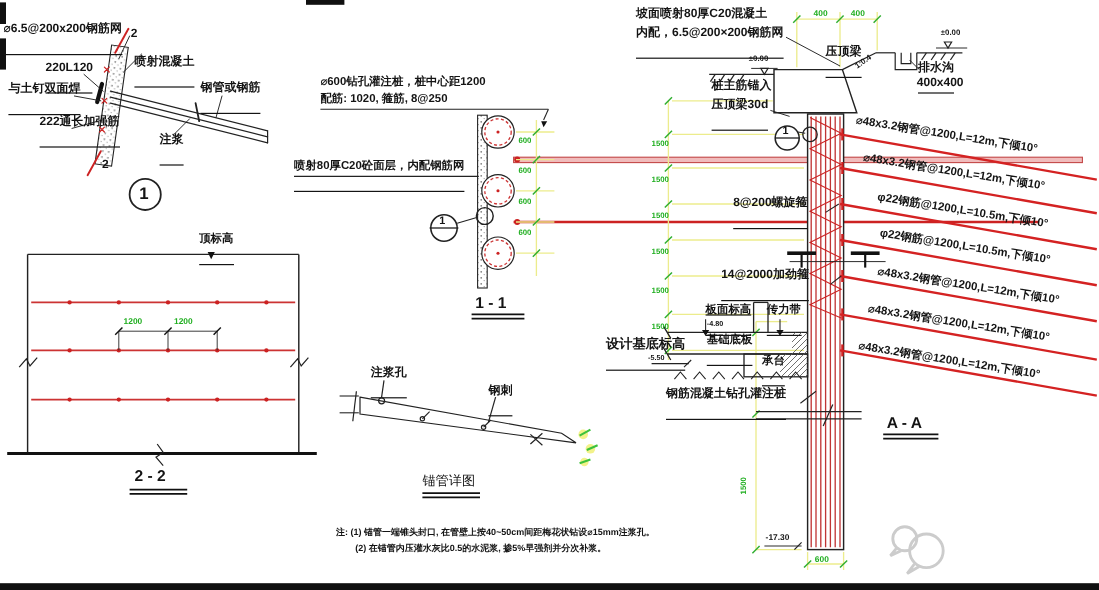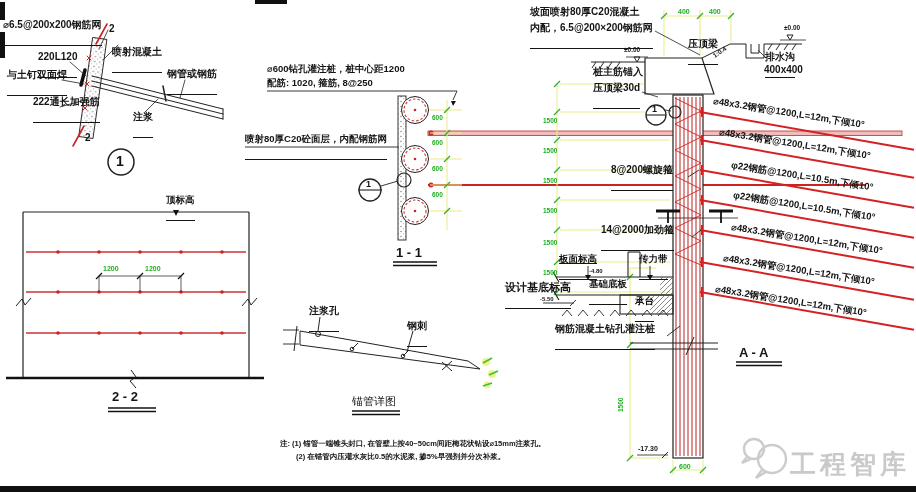--- a/index.html
+++ b/index.html
@@ -412,39 +412,36 @@
       <span class="lbl green" style="left: 709px; top: 8px; font-size: 7px;">400</span>
       <span class="lbl" style="left: 714px; top: 96px; font-size: 9.5px; transform: rotate(9deg);">⌀48x3.2钢管@1200,L=12m,下倾10°</span>
       <span class="lbl" style="left: 720px; top: 127px; font-size: 9.5px; transform: rotate(9deg);">⌀48x3.2钢管@1200,L=12m,下倾10°</span>
       <span class="lbl" style="left: 732px; top: 160px; font-size: 9.5px; transform: rotate(9deg);">φ22钢筋@1200,L=10.5m,下倾10°</span>
       <span class="lbl" style="left: 734px; top: 190px; font-size: 9.5px; transform: rotate(9deg);">φ22钢筋@1200,L=10.5m,下倾10°</span>
       <span class="lbl" style="left: 732px; top: 222px; font-size: 9.5px; transform: rotate(9deg);">⌀48x3.2钢管@1200,L=12m,下倾10°</span>
       <span class="lbl" style="left: 724px; top: 253px; font-size: 9.5px; transform: rotate(9deg);">⌀48x3.2钢管@1200,L=12m,下倾10°</span>
       <span class="lbl" style="left: 716px; top: 284px; font-size: 9.5px; transform: rotate(9deg);">⌀48x3.2钢管@1200,L=12m,下倾10°</span>
       <span class="lbl u" style="left: 611px; top: 165px; font-size: 10px;">8@200螺旋箍</span>
       <span class="lbl u" style="left: 601px; top: 225px; font-size: 10px;">14@2000加劲箍</span>
-      <span class="lbl u" style="left: 559px; top: 254px; font-size: 9.5px; text-decoration: underline;">板面标高</span>
+      <span class="lbl u" style="left: 588px; top: 254px; font-size: 9.5px; text-decoration: underline;">板面标高</span>
       <span class="lbl" style="left: 589px; top: 268px; font-size: 6px;">-4.80</span>
       <span class="lbl u" style="left: 639px; top: 254px; font-size: 9.5px;">传力带</span>
       <span class="lbl u" style="left: 589px; top: 279px; font-size: 9.5px;">基础底板</span>
       <span class="lbl u" style="left: 505px; top: 282px; font-size: 11px;">设计基底标高</span>
       <span class="lbl" style="left: 540px; top: 296px; font-size: 6px;">-5.50</span>
       <span class="lbl u" style="left: 635px; top: 296px; font-size: 9.5px;">承台</span>
       <span class="lbl u" style="left: 555px; top: 324px; font-size: 10px;">钢筋混凝土钻孔灌注桩</span>
       <span class="lbl" style="left: 739px; top: 346px; font-size: 13px; font-weight: 700;">A - A</span>
       <span class="lbl" style="left: 638px; top: 445px; font-size: 7px;">-17.30</span>
       <span class="lbl green" style="left: 679px; top: 463px; font-size: 7px;">600</span>
       <span class="lbl green" style="left: 543px; top: 118px; font-size: 6.5px;">1500</span>
       <span class="lbl green" style="left: 543px; top: 148px; font-size: 6.5px;">1500</span>
       <span class="lbl green" style="left: 543px; top: 178px; font-size: 6.5px;">1500</span>
       <span class="lbl green" style="left: 543px; top: 208px; font-size: 6.5px;">1500</span>
       <span class="lbl green" style="left: 543px; top: 240px; font-size: 6.5px;">1500</span>
       <span class="lbl green" style="left: 543px; top: 270px; font-size: 6.5px;">1500</span>
       <span class="lbl green" style="left: 618px; top: 412px; font-size: 6.5px; transform: rotate(-90deg);">1500</span>
       <span class="lbl" style="left: 652px; top: 105px; font-size: 9px; font-weight: 700;">1</span>
     </div>
 
-  <div id="watermark">
-    <span id="wm-text">工程智库</span>
-  </div>
 
   <div id="bottombar"></div>
 </div>
 
 </body></html>

